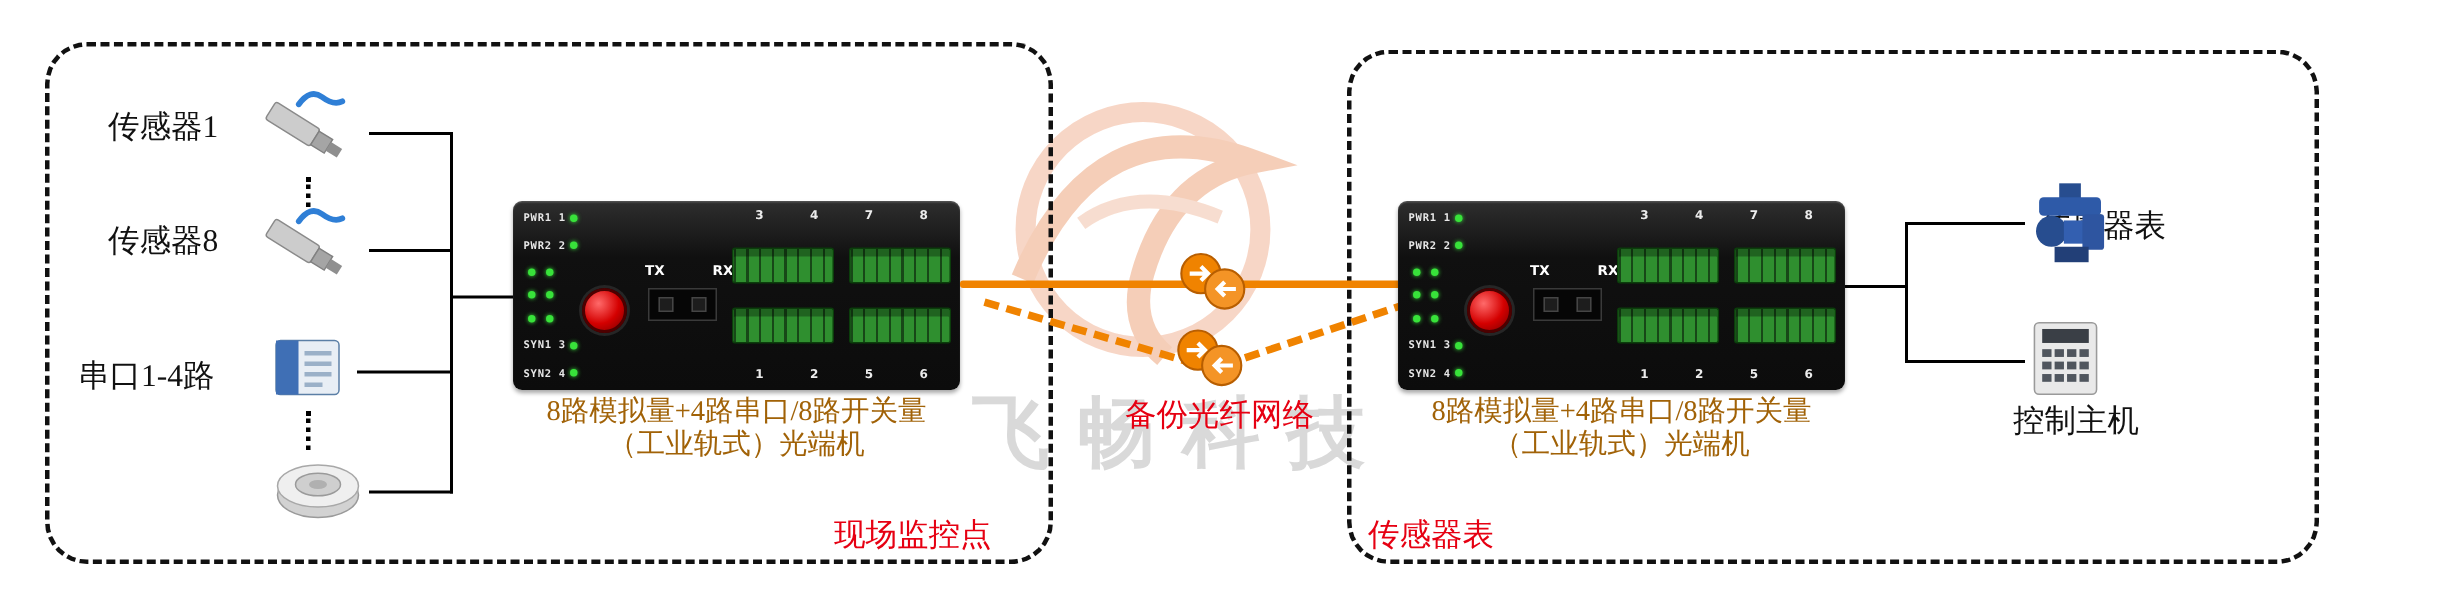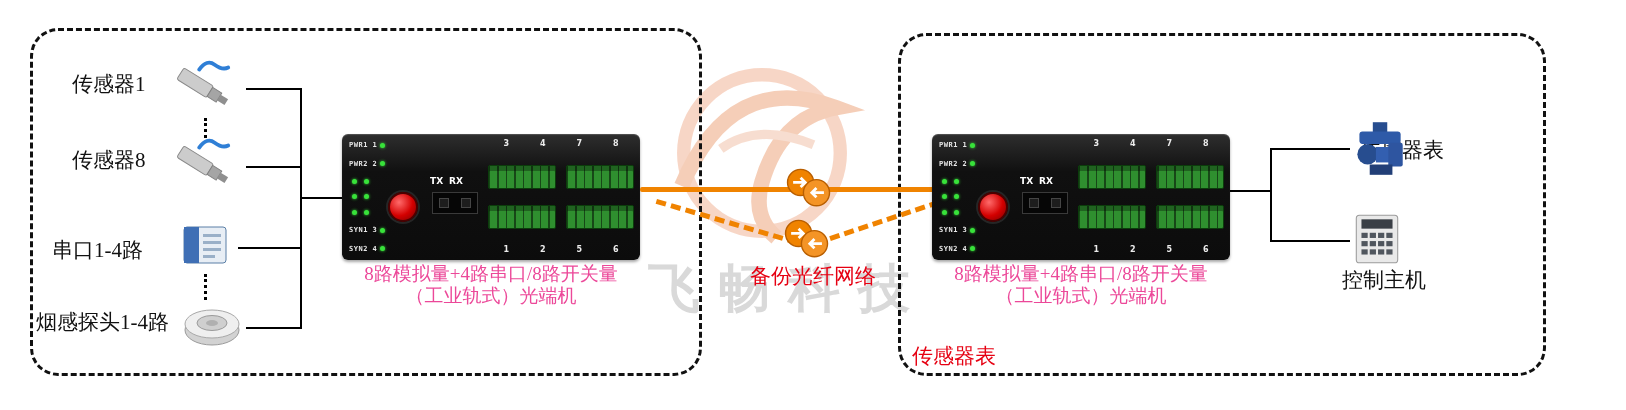--- a/index.html
+++ b/index.html
@@ -37,36 +37,36 @@
              flex-direction:column; justify-content:space-between; }
   .led-row { display:flex; align-items:center; gap:3px;
              font:bold 7px "DejaVu Sans Mono","Liberation Mono",monospace;
              color:#e8e8e8; letter-spacing:.5px; }
   .led-row.dots { gap:7px; padding-left:3px; }
   .led-dot { display:block; width:5px; height:5px; border-radius:50%;
              background:#38e23a; box-shadow:0 0 3px #38e23a; }
   .knob { position:absolute; left:46px; top:58px; width:30px; height:30px; border-radius:50%;
           background:radial-gradient(circle at 35% 32%, #ff6a6a, #d40000 55%, #7a0000);
           border:2px solid #4d0000; box-shadow:0 0 0 2px #262626; }
-  .txrx { position:absolute; left:88px; top:42px; display:flex; gap:6px;
+  .txrx { position:absolute; left:88px; top:42px; display:flex; gap:32px;
           font:bold 9px "DejaVu Sans","Liberation Sans",sans-serif; color:#fff; }
   .port { position:absolute; left:90px; top:58px; width:46px; height:22px; background:#060606;
           border:1px solid #3a3a3a; display:flex; align-items:center; justify-content:space-around; }
   .port i { display:block; width:10px; height:10px; background:#1d1d1d; border:1px solid #454545; }
   .terms { position:absolute; left:146px; top:5px; width:146px; height:116px; display:flex;
            flex-direction:column; justify-content:space-between; }
   .tnums { display:flex; justify-content:space-around;
            font:bold 8px "DejaVu Sans","Liberation Sans",sans-serif;
            color:#ececec; height:10px; line-height:10px; }
   .trow { display:flex; justify-content:space-between; }
   .tblock { display:block; width:68px; height:24px; border-radius:2px;
             background-color:#2f8f2f; border:1px solid #0b3d0b;
             background-image:repeating-linear-gradient(90deg, rgba(0,0,0,.5) 0 1.5px, transparent 1.5px 8.5px);
             box-shadow: inset 0 5px 0 rgba(0,0,0,.30); }
-  .devlabel { position:absolute; width:300px; text-align:center; font-size:19px; color:#ec4899;
+  .devlabel { position:absolute; width:300px; text-align:center; font-size:19px; color:#a16207;
               white-space:nowrap;font-family:Liberation Serif, serif; }
 
   
   .fiber-line { position:absolute; height:5px; background:#f08300; border-radius:2px; }
   .fiber-dash { position:absolute; height:0; border-top:5px dashed #f08300; transform-origin:0 0; }
 </style>
 </head>
 <body>
 
 <div class="stage">
@@ -81,21 +81,20 @@
   </div>
 
   <div class="layer">
 
     <div class="zone" style="left:30px;top:28px;width:672px;height:348px;"></div>
     <div class="zone" style="left:898px;top:33px;width:648px;height:343px;"></div>
 
     <div class="lbl" style="left:72px;top:70px;">传感器1</div>
     <div class="lbl" style="left:72px;top:146px;">传感器8</div>
     <div class="lbl" style="left:52px;top:236px;">串口1-4路</div>
-    <div class="lbl" style="left:36px;top:308px;">烟感探头1-4路</div>
 
     <div class="icon" style="left:166px;top:56px;">
       <svg width="78" height="58" viewBox="0 0 80 60">
         <path d="M34 14 q8 -11 16 -5 t14 3" fill="none" stroke="#2f7fd6" stroke-width="4" stroke-linecap="round"></path>
         <g transform="rotate(32 40 34)">
           <rect x="10" y="27" width="36" height="14" rx="2" fill="#cccccc" stroke="#8a8a8a"></rect>
           <rect x="46" y="28.5" width="11" height="11" fill="#a5a5a5" stroke="#808080"></rect>
           <rect x="57" y="30.5" width="9" height="7" fill="#8f8f8f"></rect>
         </g>
       </svg>
@@ -324,16 +323,17 @@
             <rect x="37" y="28" width="6" height="5"></rect>
           <rect x="13" y="36" width="6" height="5"></rect>
             <rect x="21" y="36" width="6" height="5"></rect>
             <rect x="29" y="36" width="6" height="5"></rect>
             <rect x="37" y="36" width="6" height="5"></rect>
         </g>
       </svg>
     </div>
     <div class="lbl" style="left:1342px;top:266px;">控制主机</div>
 
+    <div class="lbl red" style="left:556px;top:342px;">现场监控点</div>
     <div class="lbl red" style="left:912px;top:342px;">传感器表</div>
 
   </div>
 </div>
 
 </body></html>

